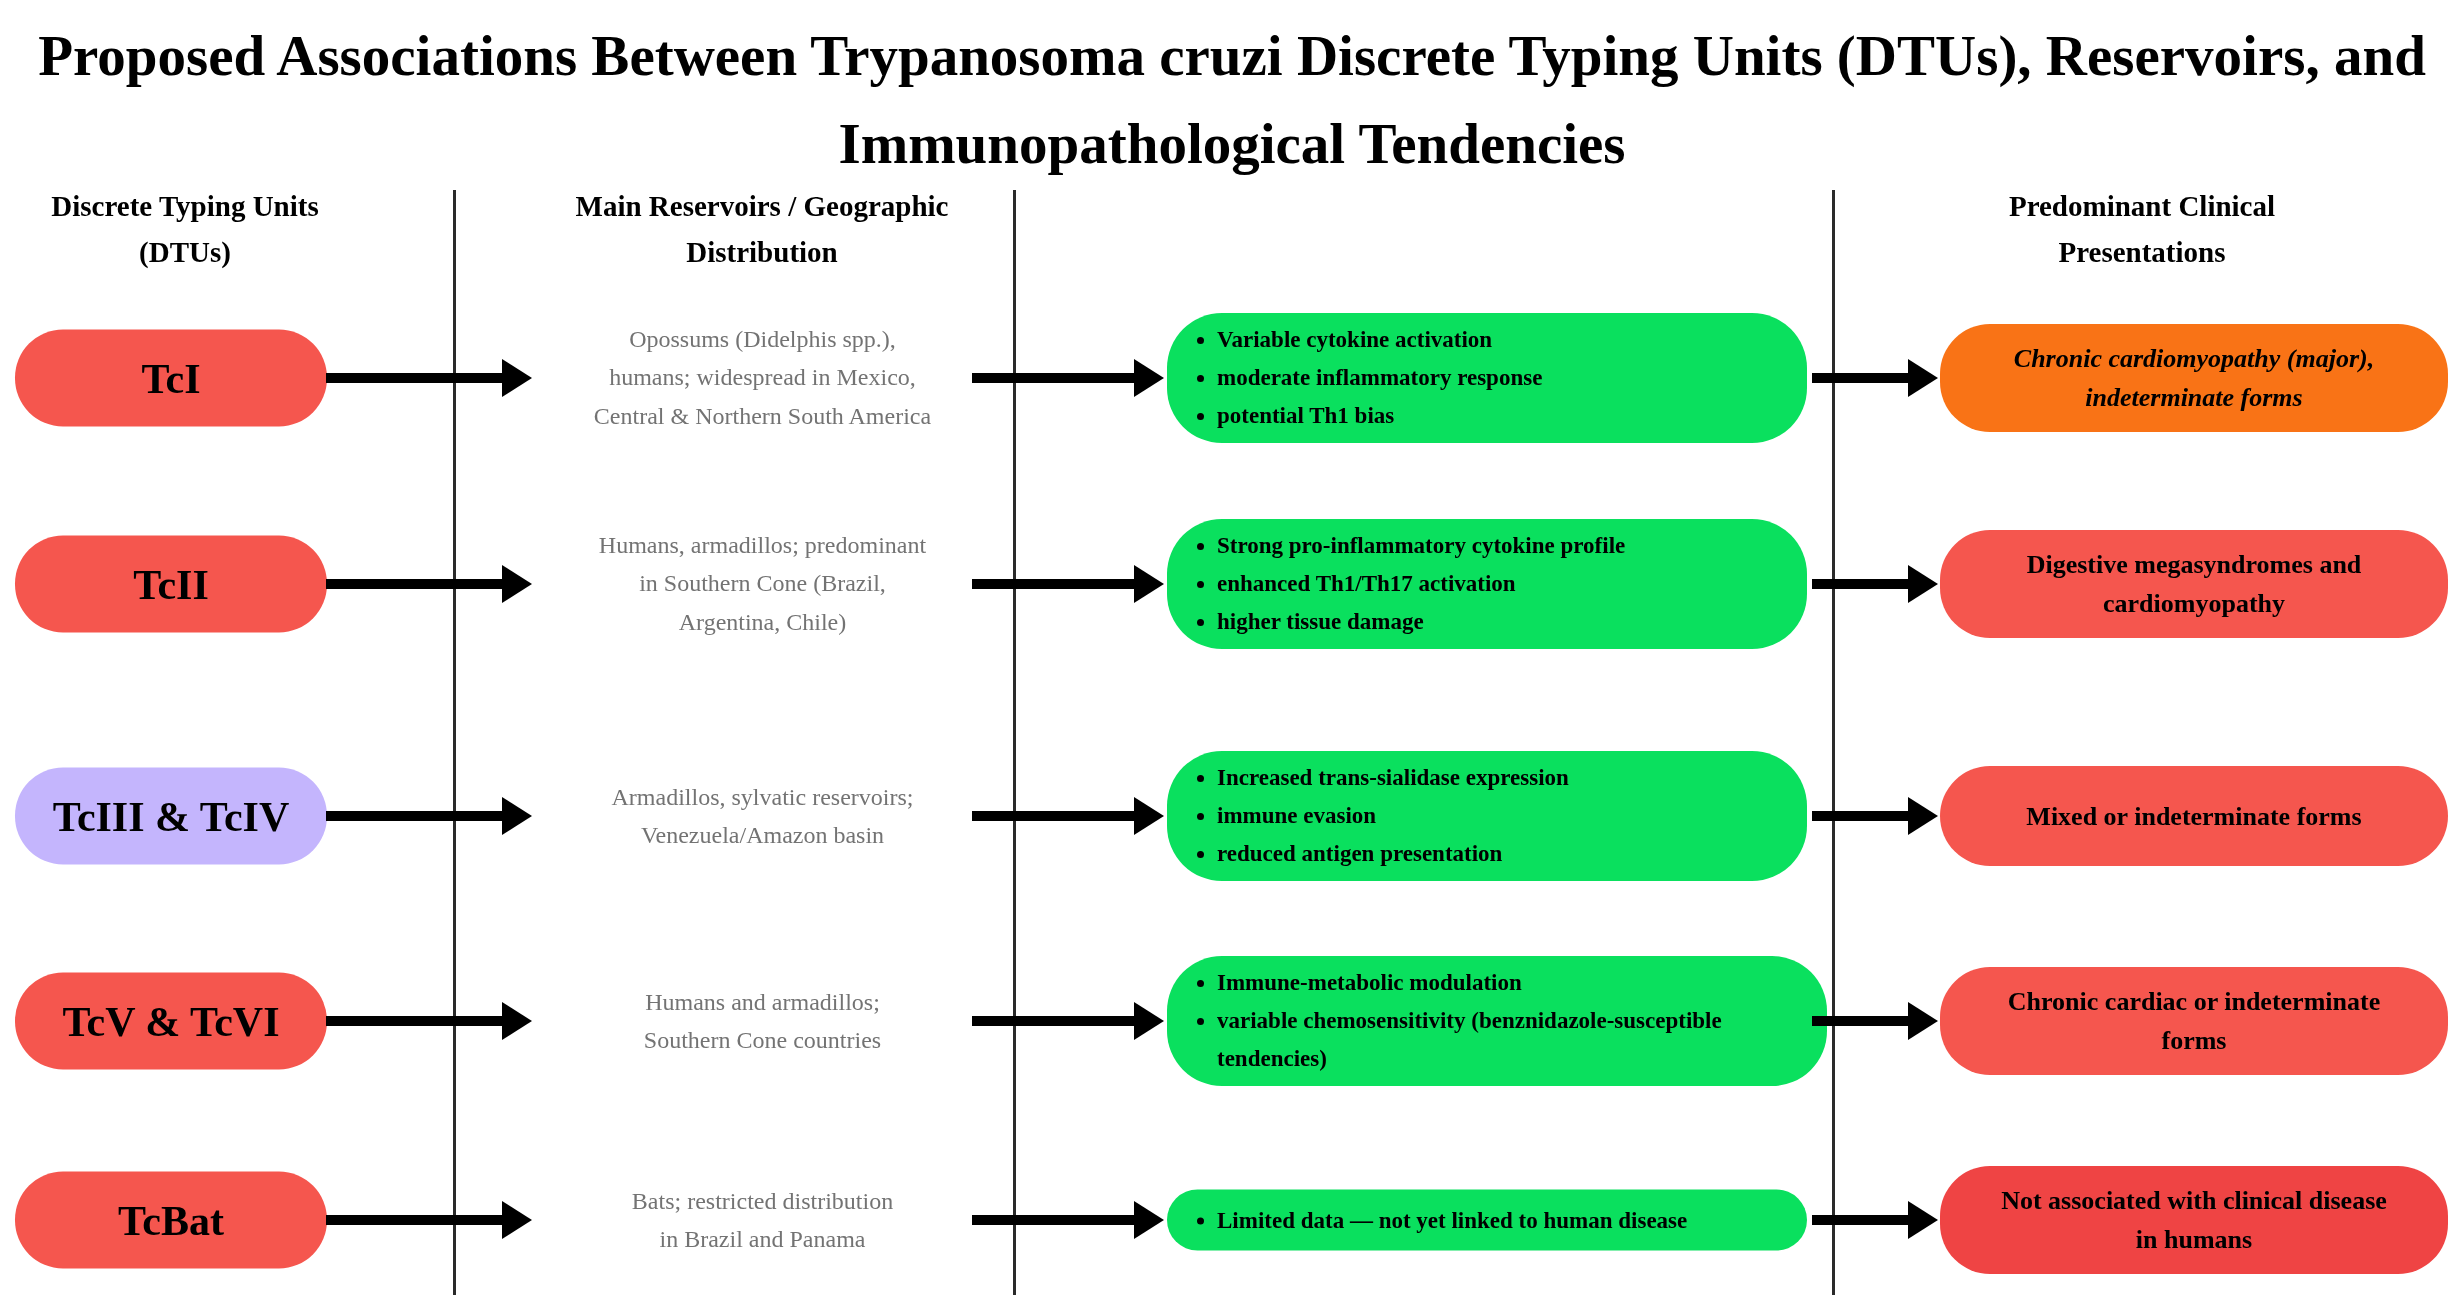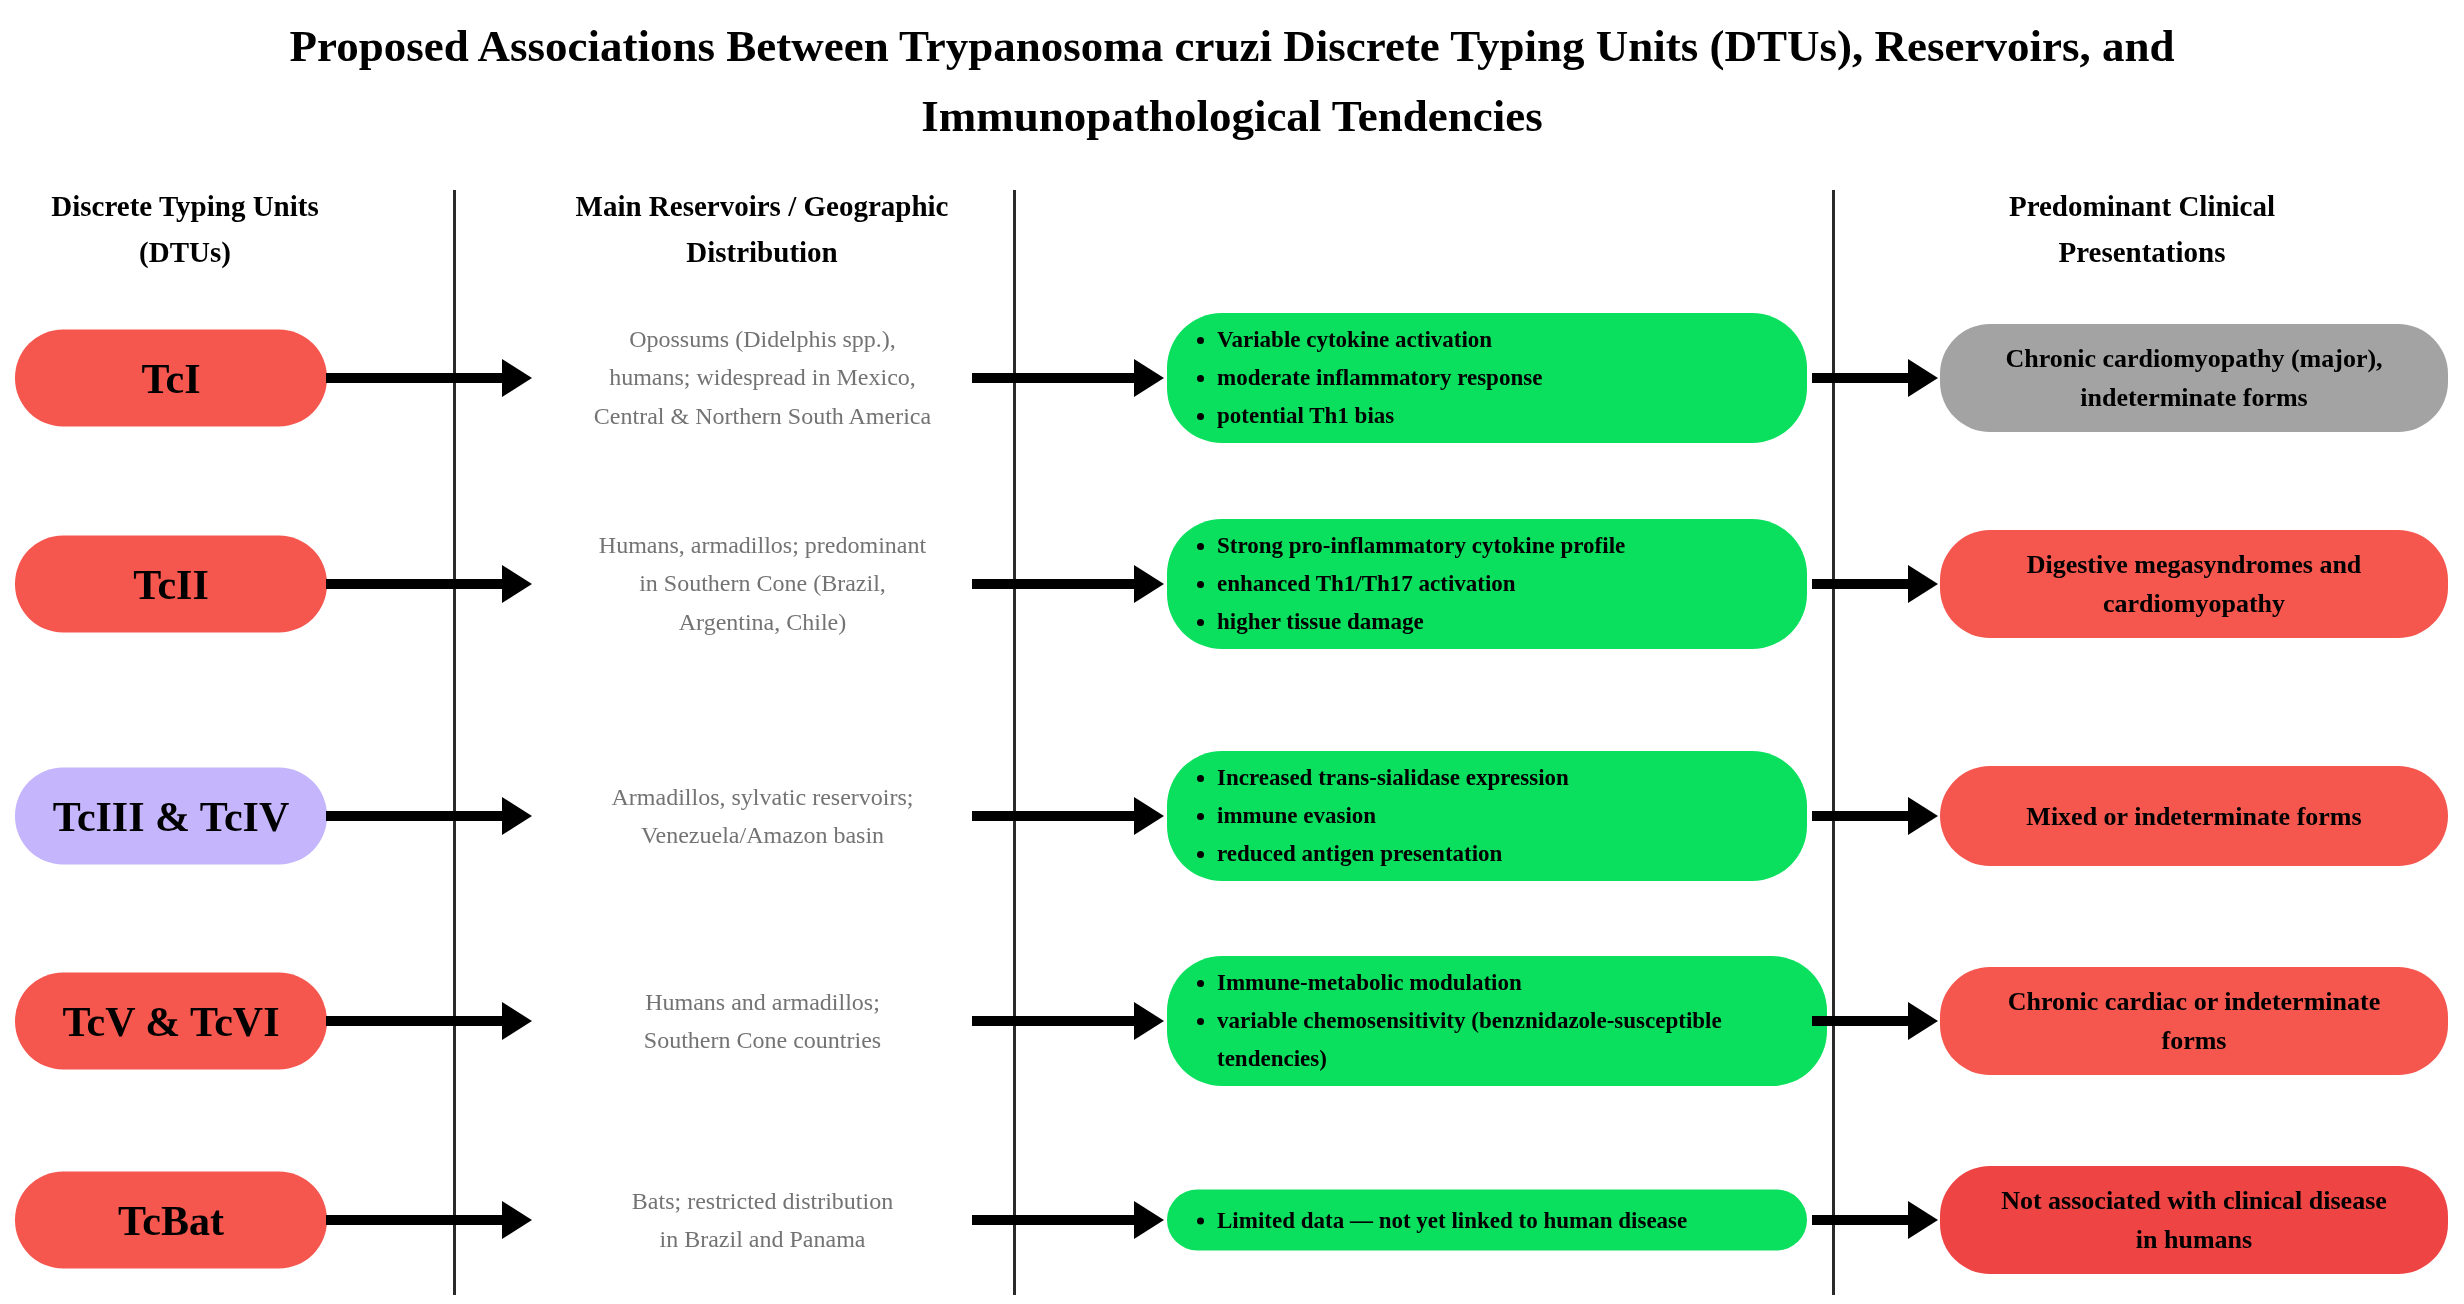--- a/index.html
+++ b/index.html
@@ -6,21 +6,21 @@
   #canvas{
     position:relative;
     width:2464px;height:1304px;
     background:#ffffff;
     font-family:"Liberation Serif","DejaVu Serif",serif;
     color:#000;
     overflow:hidden;
   }
   .title{
     position:absolute;top:12px;left:0;width:2464px;
-    text-align:center;font-weight:bold;font-size:45px;line-height:1.55;
+    text-align:center;font-weight:bold;font-size:57px;line-height:1.55;
   }
   .col-header{
     position:absolute;top:184px;
     text-align:center;font-weight:bold;font-size:29px;line-height:1.58;
   }
   .col-header.c1{left:5px;width:360px;}
   .col-header.c2{left:532px;width:460px;}
   .col-header.c3{left:1190px;width:520px;}
   .col-header.c4{left:1932px;width:420px;}
   .divider{
@@ -119,21 +119,21 @@
         <ul>
           <li>Variable cytokine activation</li>
           <li>moderate inflammatory response</li>
           <li>potential Th1 bias</li>
         </ul>
       </div>
     <div class="flow-arrow a3">
         <div class="bar"></div>
         <div class="head"></div>
       </div>
-    <div class="box-red" style="background-color: #a3a3a3;">
+    <div class="box-red" style="background-color: #f97316; font-style: italic;">
         <div>Chronic cardiomyopathy (major),</div>
         <div>indeterminate forms</div>
       </div>
   </div>
 
   <div class="row r2" style="top:584px">
     <div class="pill" style="background-color: rgb(245, 86, 78);">TcII</div>
     <div class="flow-arrow a1">
         <div class="bar"></div>
         <div class="head"></div>

